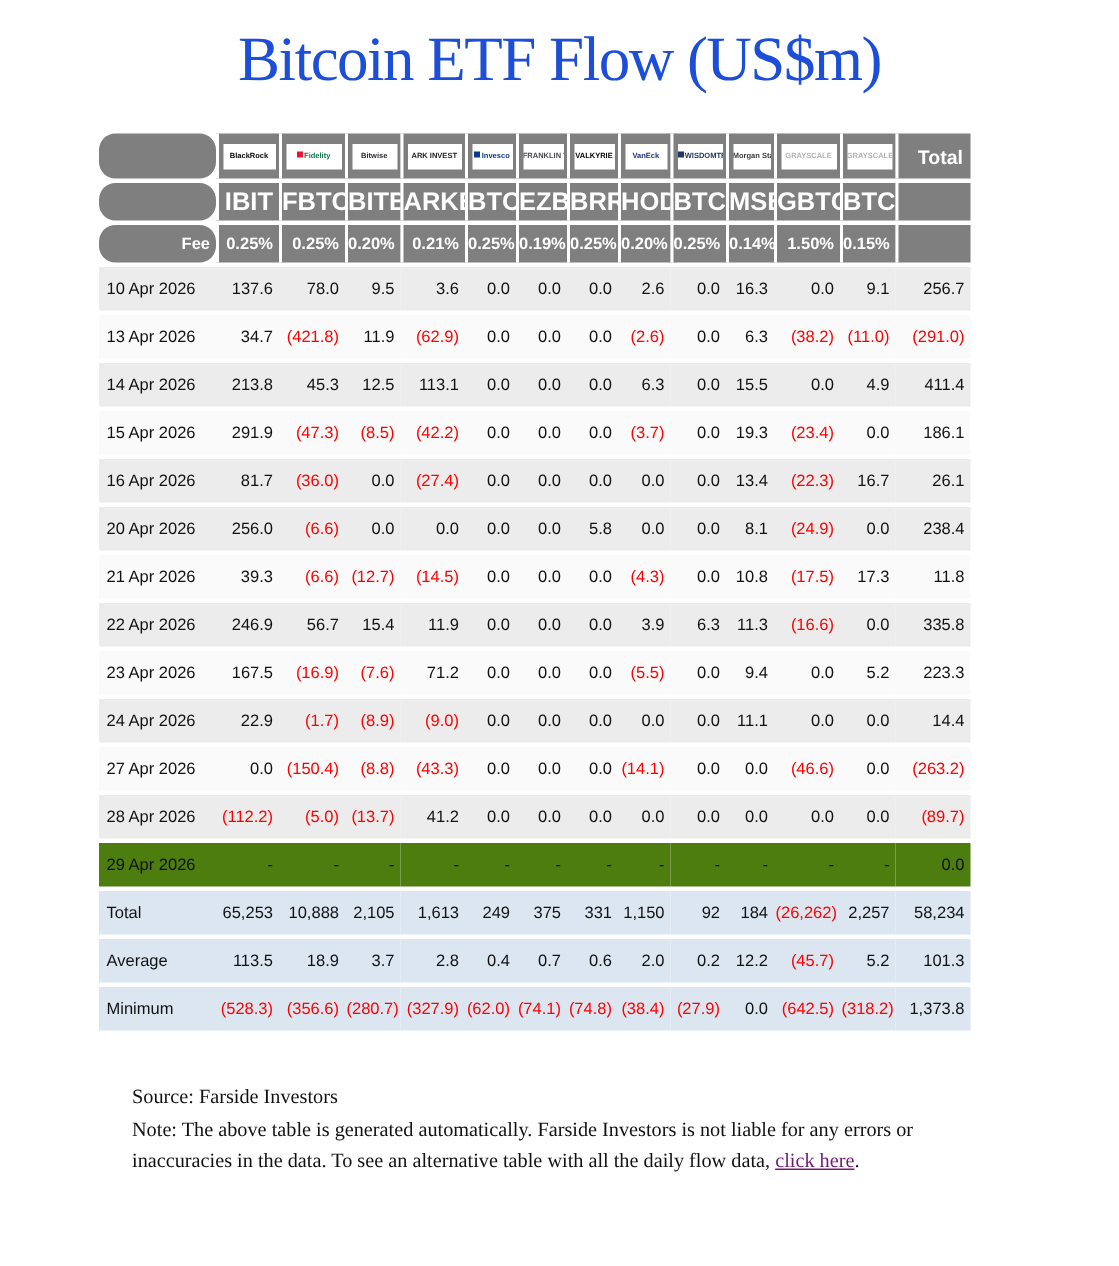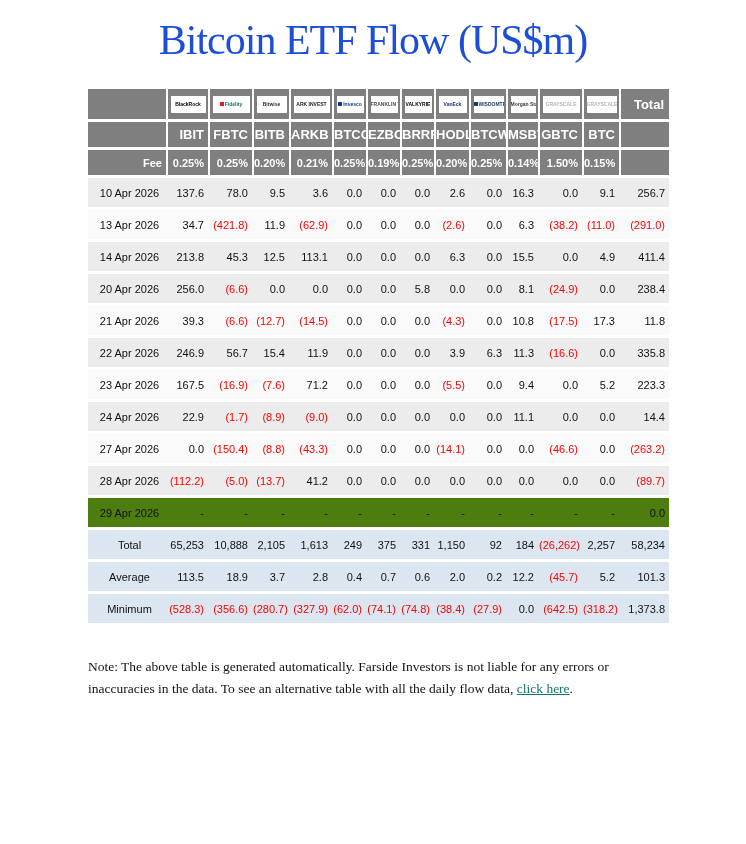--- a/index.html
+++ b/index.html
@@ -6,60 +6,60 @@
   body{
     width:746px;height:844px;background:#ffffff;overflow:hidden;
     font-family:"Liberation Sans",sans-serif;color:#111;
   }
   .page{width:746px;}
   h1.title{
     font-family:"Liberation Serif",serif;font-weight:400;
     font-size:42px;color:#1d4ed8;text-align:center;
     margin:16px 0 22px 0;letter-spacing:-1px;
   }
-  .table-wrap{margin-left:88px;width:574px;}
+  .table-wrap{margin-left:66px;width:574px;}
   table.etf{
     border-collapse:separate;border-spacing:0 3px;
     table-layout:fixed;width:574px;background:#fff;
   }
   th,td{overflow:hidden;white-space:nowrap;}
   
   th.h{
     background:#7f7f7f;color:#fff;font-weight:700;
     border-left:2px solid #fff;padding:0;vertical-align:middle;
   }
-  tr th.h:first-child{border-left:none;}
+  tr th.h:first-child{border-left:none;border-radius:11px;}
   tr.logo-row th.h{height:30px;}
-  tr.ticker-row th.h{height:25px;font-size:13px;text-align:right;padding-right:4px;}
+  tr.ticker-row th.h{height:25px;font-size:17px;text-align:right;padding-right:4px;}
   tr.fee-row th.h{height:25px;font-size:11px;text-align:right;padding-right:4px;}
   th.h.lbl{text-align:left;padding-left:5px;font-size:11.5px;font-weight:700;}
   th.h.total-h{font-size:13px;text-align:right;padding-right:5px;}
   .logo-box{
     background:#fff;height:17px;line-height:17px;margin:0 auto;
     width:calc(100% - 5px);max-width:46px;text-align:center;
     font-size:5px;font-weight:700;letter-spacing:0;overflow:hidden;
   }
   .logo-box .accent{
     display:inline-block;width:4px;height:4px;margin-right:1px;vertical-align:middle;
   }
   
   td{font-size:11px;height:27px;text-align:right;padding-right:4px;vertical-align:middle;}
-  td.date{text-align:center;padding-left:5px;padding-right:0;}
+  td.date{text-align:left;padding-left:5px;padding-right:0;}
   tr.r-alt td{background:#ececec;}
   tr.r-base td{background:#fafafa;}
   tr.r-green td{background:#4d7c0f;}
   tr.r-sum td{background:#dce6f1;}
   td.neg{color:#ff0000;}
   
   .footer{
     margin:30px 0 0 88px;width:572px;
     font-family:"Liberation Serif",serif;font-size:13.5px;line-height:1.6;color:#111;
   }
   .footer p{margin:0;}
-  .footer a{color:#0f766e;text-decoration:underline;cursor:pointer;}
+  .footer a{color:#701a75;text-decoration:underline;cursor:pointer;}
 </style>
 </head>
 <body>
 
 <div class="page">
   <h1 class="title">Bitcoin ETF Flow (US$m)</h1>
 
   <div class="table-wrap">
     <table class="etf">
       <colgroup>
@@ -194,20 +194,52 @@
             <td class="val">0.0</td>
             <td class="val">0.0</td>
             <td class="val">0.0</td>
             <td class="val">6.3</td>
             <td class="val">0.0</td>
             <td class="val">15.5</td>
             <td class="val">0.0</td>
             <td class="val">4.9</td>
             <td class="val">411.4</td>
           </tr>
+          <tr class="r-base">
+            <td class="date">15 Apr 2026</td>
+            <td class="val">291.9</td>
+            <td class="val neg">(47.3)</td>
+            <td class="val neg">(8.5)</td>
+            <td class="val neg">(42.2)</td>
+            <td class="val">0.0</td>
+            <td class="val">0.0</td>
+            <td class="val">0.0</td>
+            <td class="val neg">(3.7)</td>
+            <td class="val">0.0</td>
+            <td class="val">19.3</td>
+            <td class="val neg">(23.4)</td>
+            <td class="val">0.0</td>
+            <td class="val">186.1</td>
+          </tr>
+          <tr class="r-alt">
+            <td class="date">16 Apr 2026</td>
+            <td class="val">81.7</td>
+            <td class="val neg">(36.0)</td>
+            <td class="val">0.0</td>
+            <td class="val neg">(27.4)</td>
+            <td class="val">0.0</td>
+            <td class="val">0.0</td>
+            <td class="val">0.0</td>
+            <td class="val">0.0</td>
+            <td class="val">0.0</td>
+            <td class="val">13.4</td>
+            <td class="val neg">(22.3)</td>
+            <td class="val">16.7</td>
+            <td class="val">26.1</td>
+          </tr>
           <tr class="r-alt">
             <td class="date">20 Apr 2026</td>
             <td class="val">256.0</td>
             <td class="val neg">(6.6)</td>
             <td class="val">0.0</td>
             <td class="val">0.0</td>
             <td class="val">0.0</td>
             <td class="val">0.0</td>
             <td class="val">5.8</td>
             <td class="val">0.0</td>
@@ -375,15 +407,16 @@
             <td class="val">0.0</td>
             <td class="val neg">(642.5)</td>
             <td class="val neg">(318.2)</td>
             <td class="val">1,373.8</td>
           </tr>
         </tbody>
     </table>
   </div>
 
   <div class="footer">
+    <p>Source: Farside Investors</p>
     <p><span>Note: The above table is generated automatically. Farside Investors is not liable for any errors or inaccuracies in the data. To see an alternative table with all the daily flow data, </span><a href="#">click here</a><span>.</span></p>
   </div>
 </div>
 
 </body></html>

